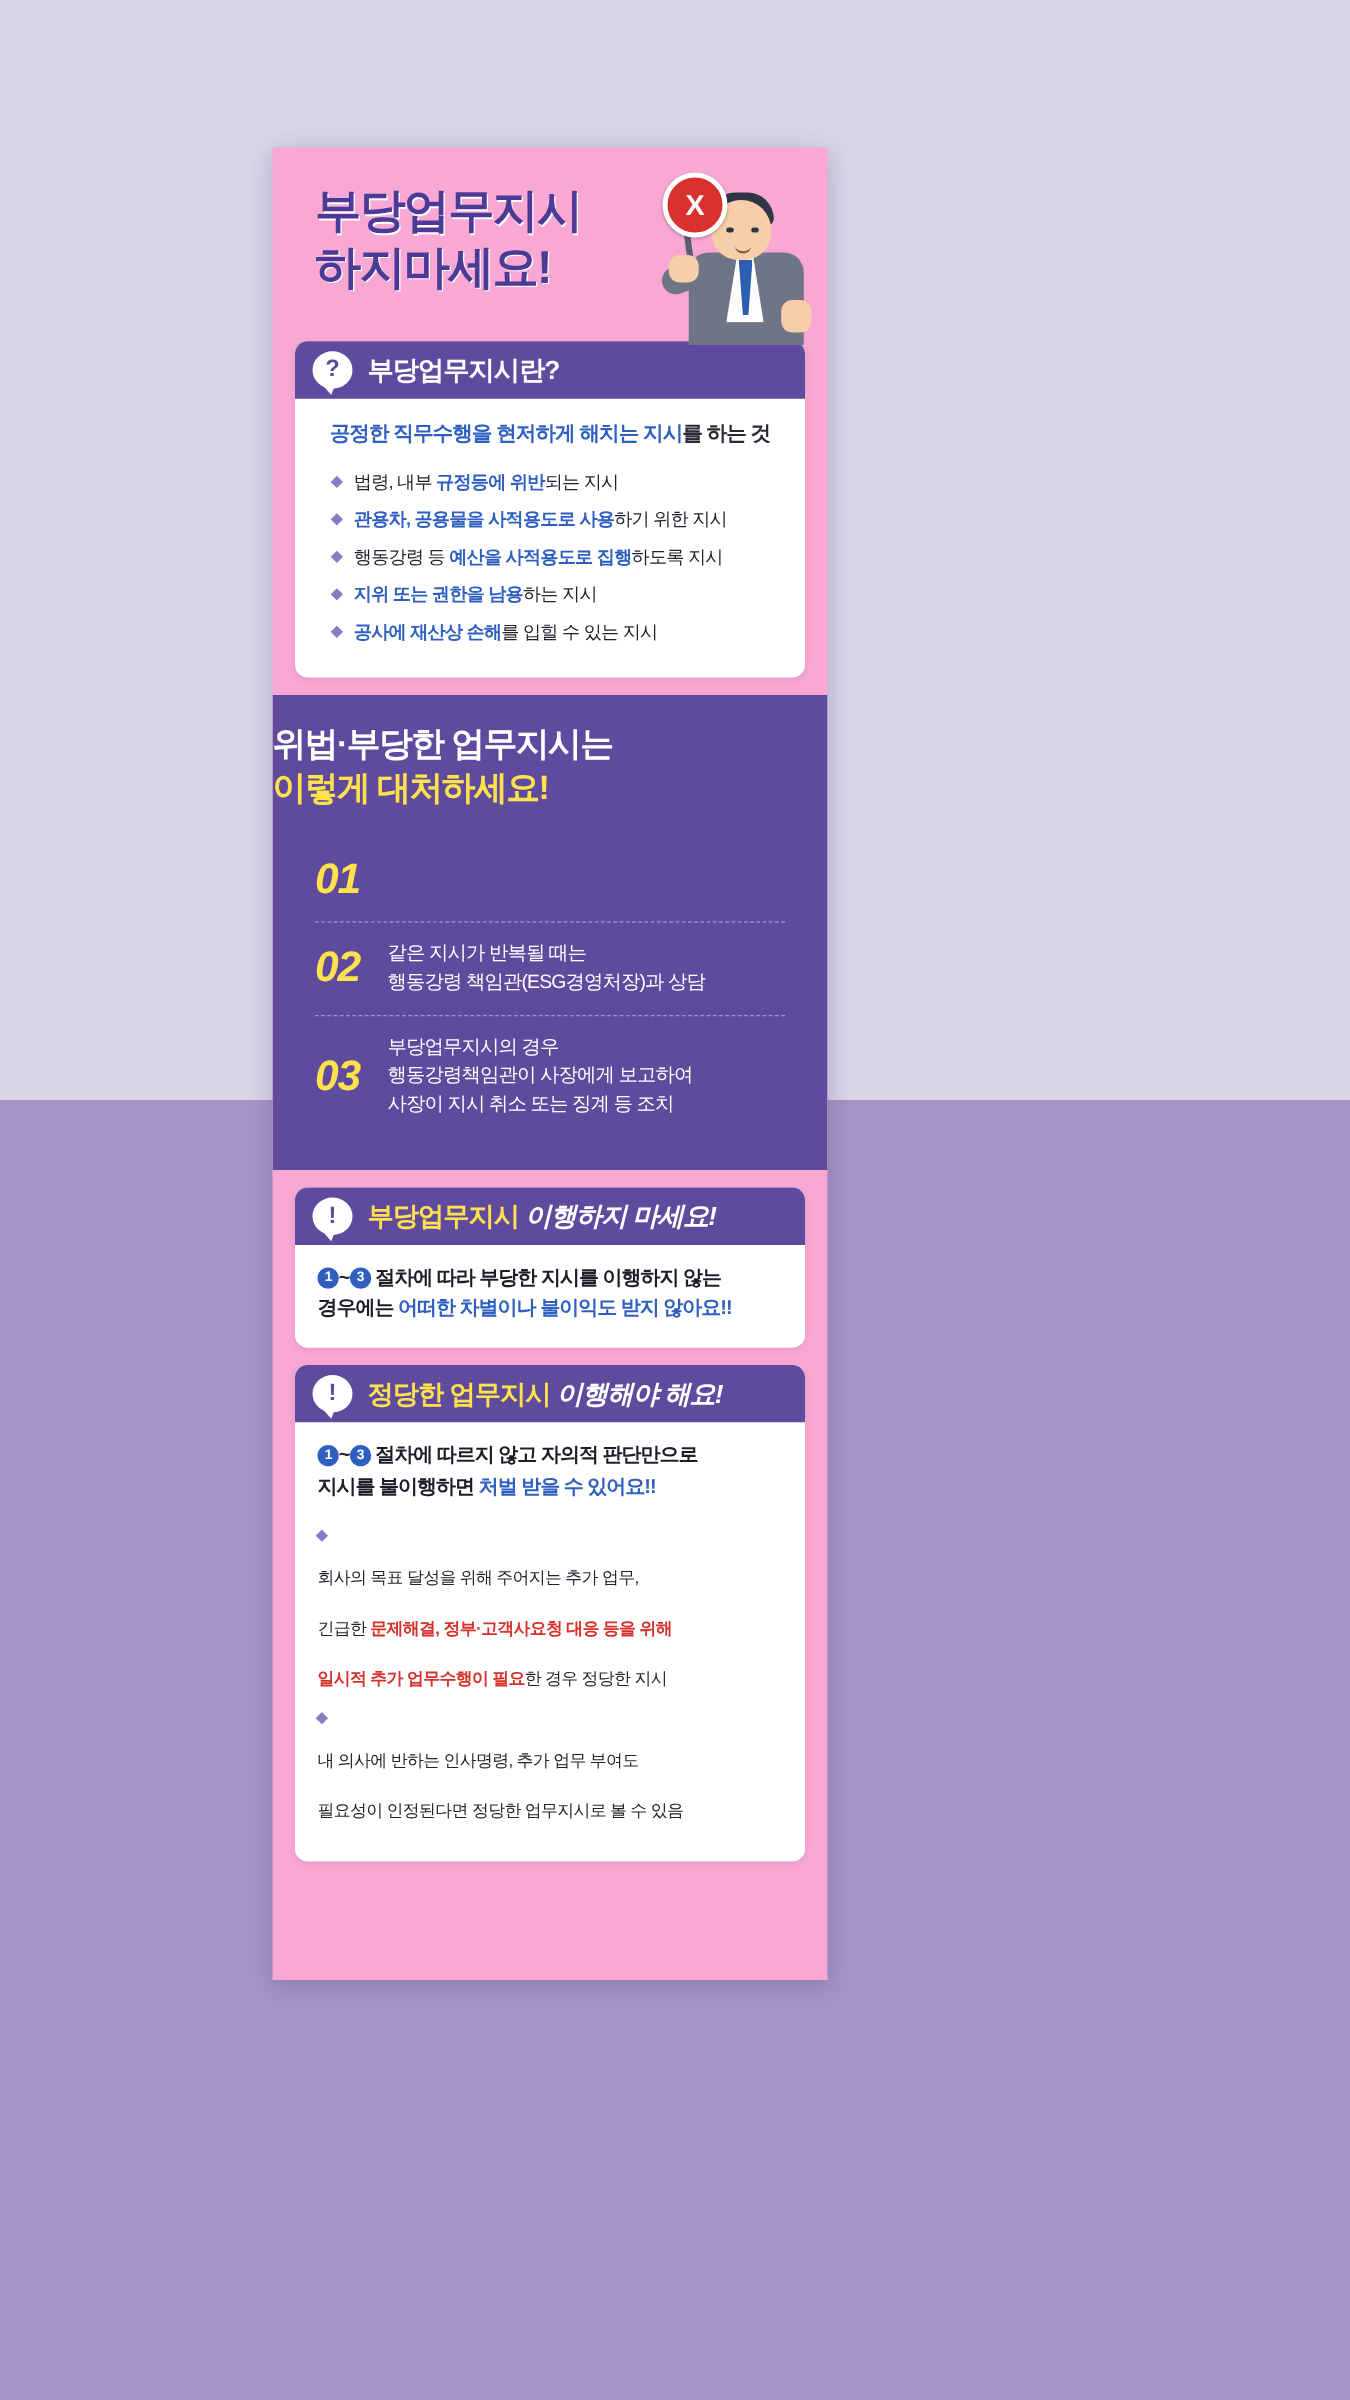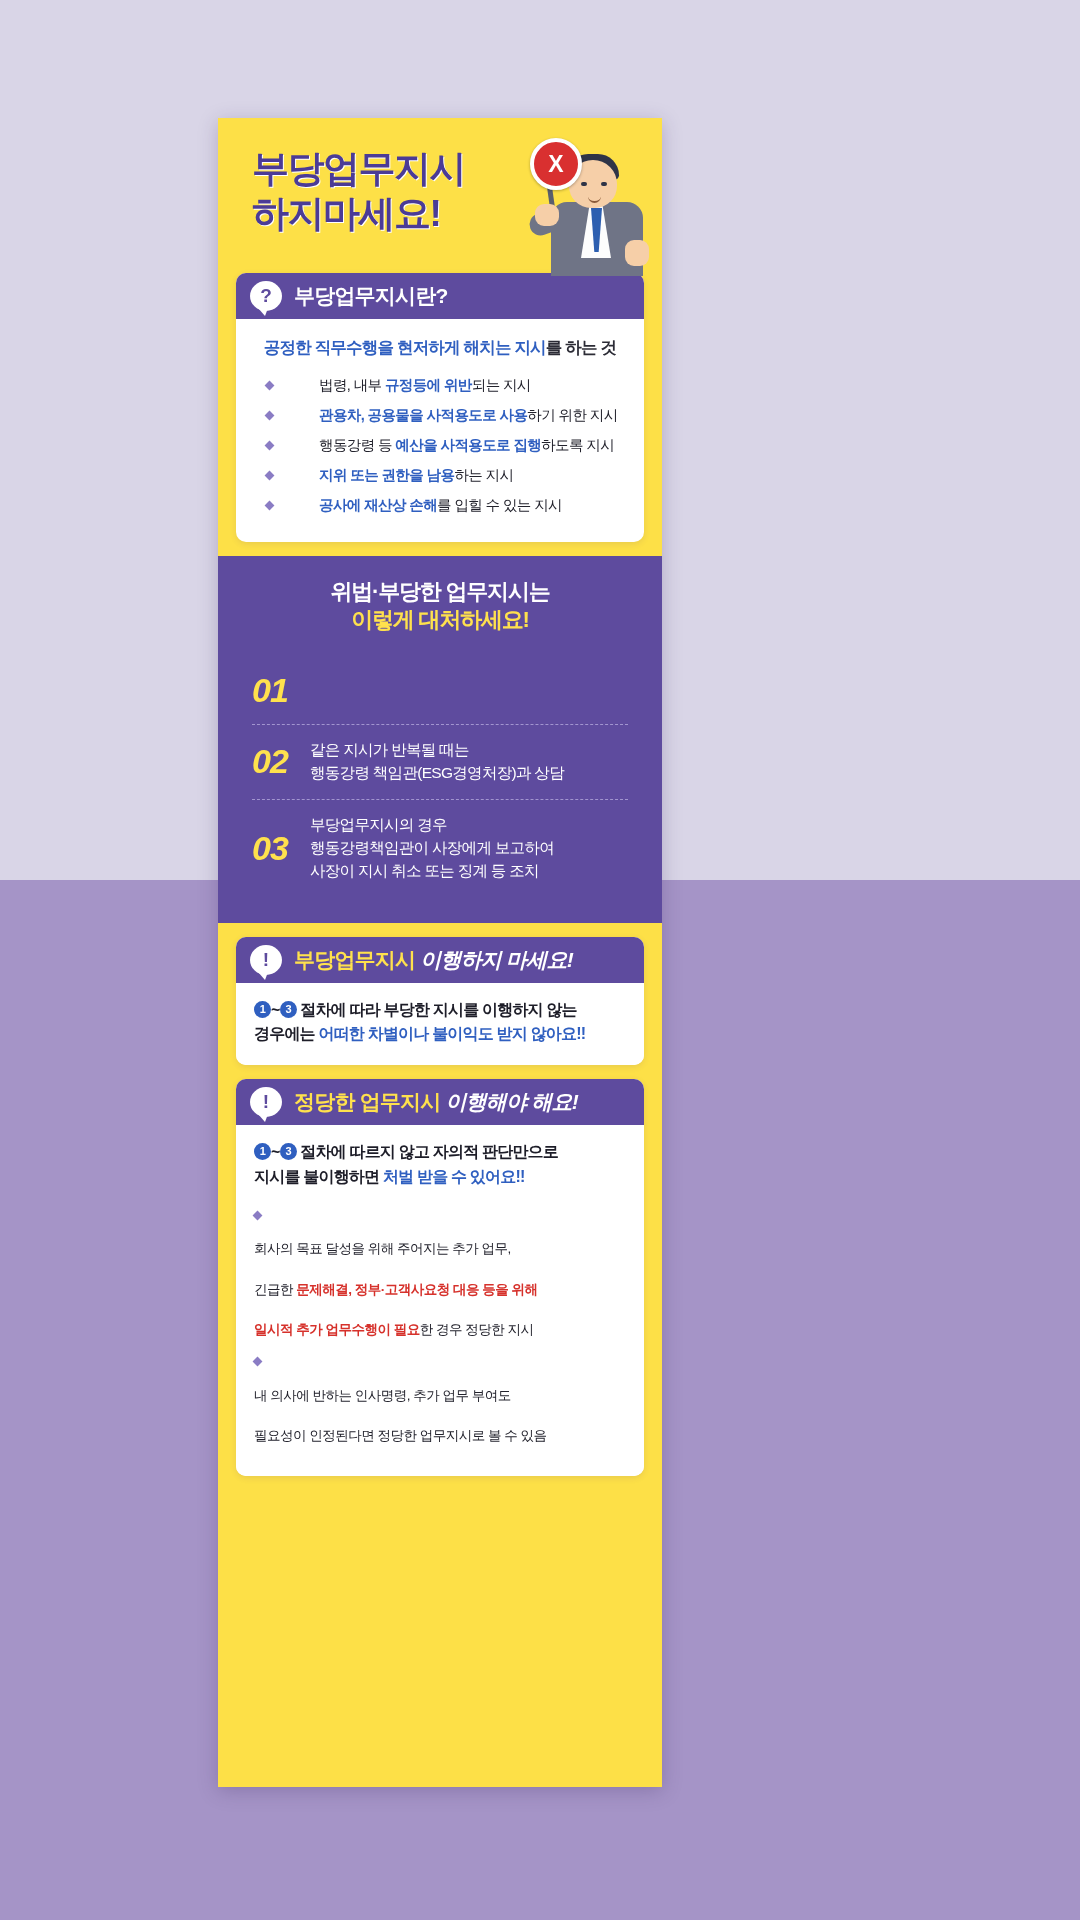--- a/index.html
+++ b/index.html
@@ -23,22 +23,22 @@
     position: absolute;
     left: 0; top: 880px; width: 1080px; height: 1040px;
     background: #a594c7;
   }
 
   .poster {
     position: absolute;
     left: 218px;
     top: 118px;
     width: 444px;
-    height: 1669px;
-    background: #fde047;
+    height: 1466px;
+    background: #f9a8d4;
     box-shadow: 0 4px 18px rgba(60,40,90,0.25);
     overflow: hidden;
   }
 
   
   .header {
     position: relative;
     height: 155px;
   }
   .title-main {
@@ -218,41 +218,39 @@
   .bullets {
     margin: 16px 0 0 30px;
   }
   .bullet-row {
     display: flex;
     align-items: flex-start;
     margin-bottom: 11px;
     font-size: 14.5px;
     letter-spacing: -0.6px;
     color: #22222c;
-    gap: 36px;
   }
   .diamond {
     width: 7px; height: 7px;
     background: #8a7cc4;
     transform: rotate(45deg);
     margin: 6px 10px 0 0;
     flex: none;
   }
   .b-blue { color: #2f5fc0; font-weight: bold; }
   .b-dark { color: #22222c; }
 
   
   .section2 {
     margin-top: 14px;
     background: #5e4b9e;
     padding: 22px 0 26px;
   }
   .s2-title {
-    text-align: center;
-    font-size: 22px;
+    font-size: 27px;
     font-weight: bold;
     line-height: 1.3;
     letter-spacing: -1.2px;
     color: #ffffff;
   }
   .s2-title .yellow { color: #ffe14d; }
   .steps { margin-top: 22px; }
   .step {
     display: flex;
     align-items: center;

